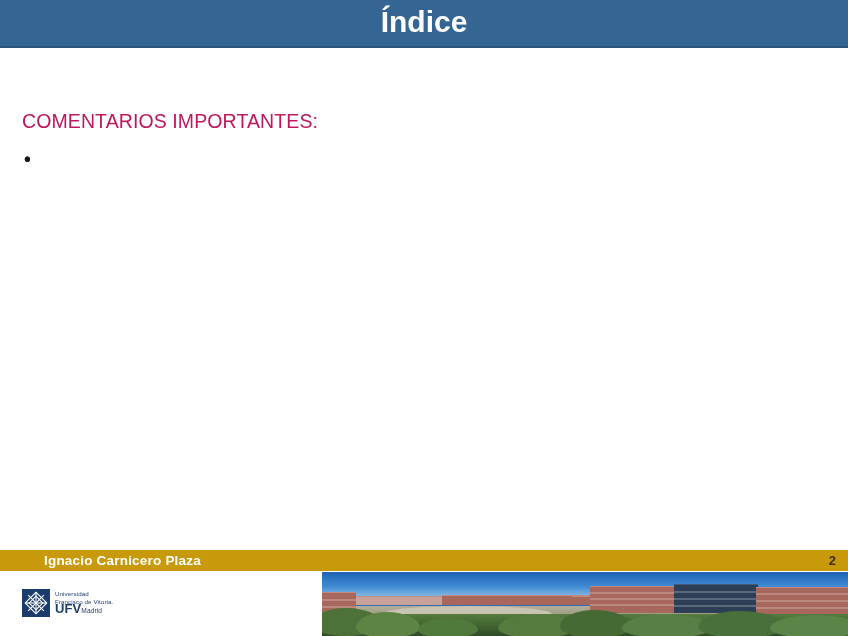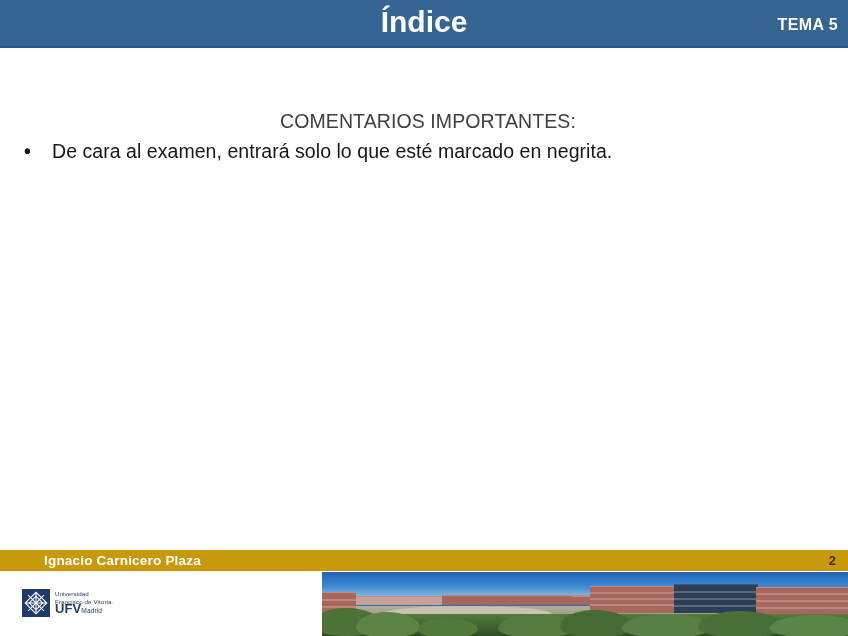--- a/index.html
+++ b/index.html
@@ -59,25 +59,24 @@
 
   
   .content {
     position: absolute;
     left: 22px;
     top: 108px;
     width: 812px;
   }
   .intro-line {
     font-size: 19.5px;
-    color: #404040;
+    color: #be185d;
     line-height: 26px;
-    margin: 0 0 2px 0;
+    margin: 0 0 10px 0;
     letter-spacing: 0.1px;
-    text-align: center;
   }
   .bullet-list {
     margin: 0;
     padding: 0;
     list-style: none;
   }
   .bullet-item {
     position: relative;
     padding-left: 30px;
     font-size: 19.5px;
@@ -227,33 +226,31 @@
     font-size: 6.6px;
   }
 </style>
 </head>
 <body>
 
 <div class="slide">
 
   <div class="header-bar">
     <div class="header-title">Índice</div>
-    <div class="header-tema">TEMA 5</div>
   </div>
 
   <div class="content">
     <p class="intro-line">COMENTARIOS IMPORTANTES:</p>
 
     <ul class="bullet-list">
       <li class="bullet-item">
         <span class="bullet-dot">•</span>
       </li>
       <li class="bullet-item">
         <span class="bullet-dot">•</span>
-        <span>De cara al examen, entrará solo lo que esté marcado en negrita.</span>
       </li>
     </ul>
   </div>
 
   <div class="footer-bar"></div>
   <div class="footer-author">Ignacio Carnicero Plaza</div>
   <div class="footer-pagenum">2</div>
 
   <div class="photo-strip">
     <div class="ph-sky"></div>

